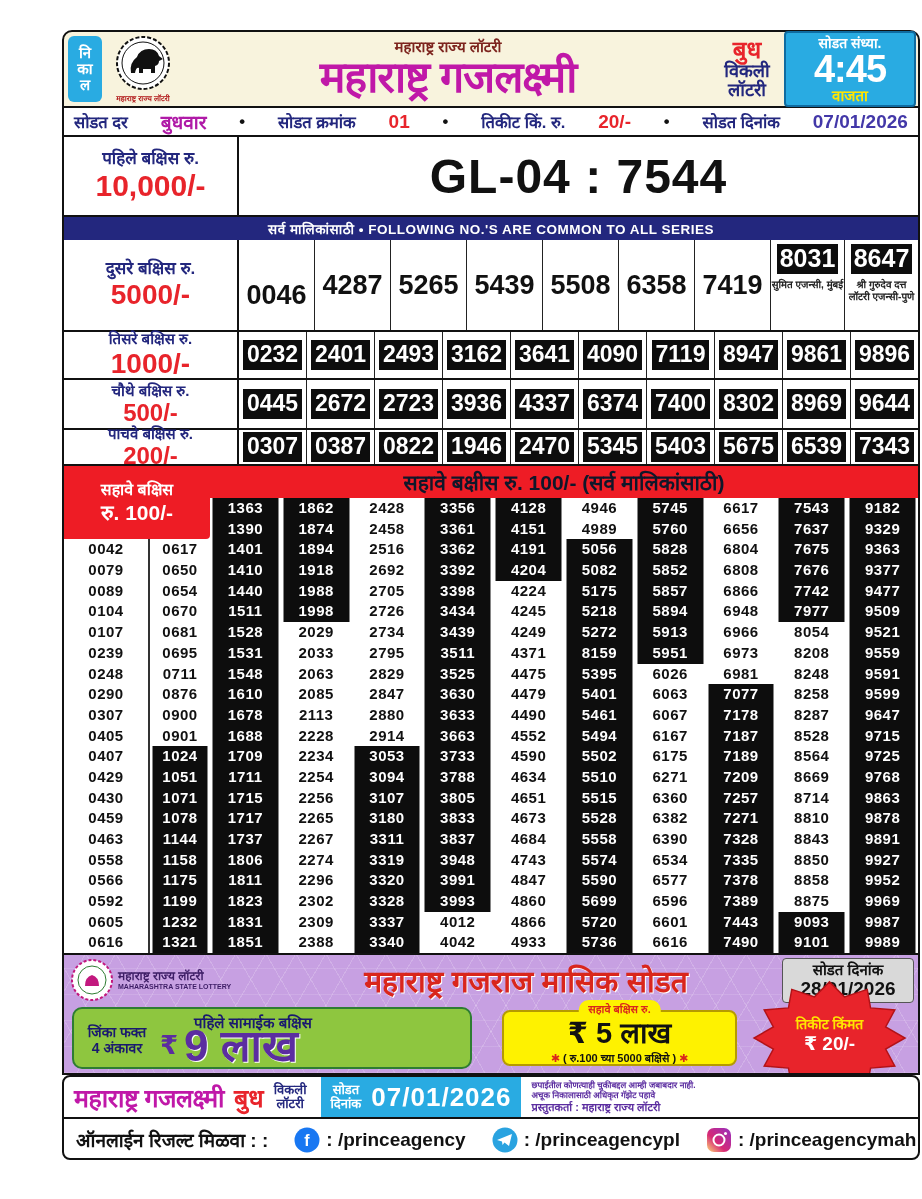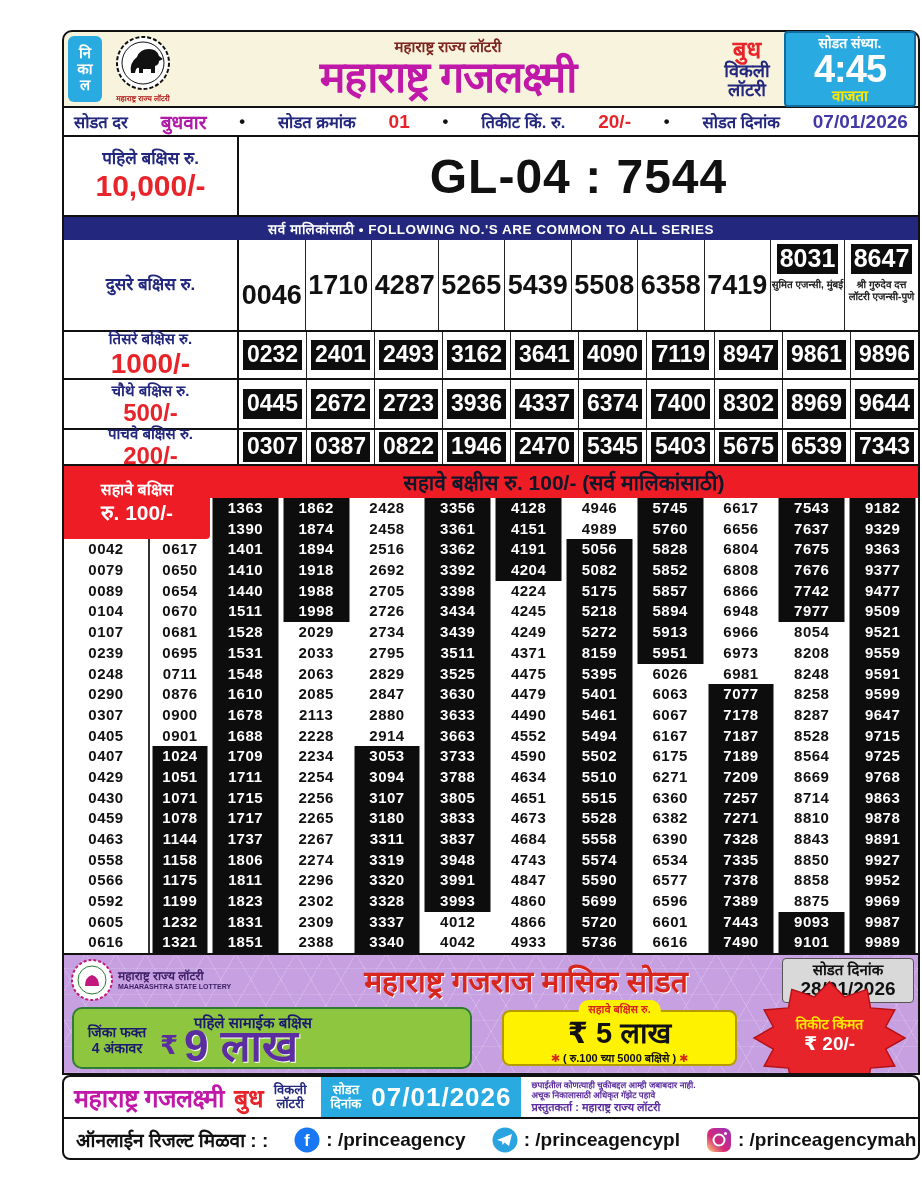--- a/index.html
+++ b/index.html
@@ -165,24 +165,24 @@
       <div class="l2">10,000/-</div>
     </div>
     <div class="fpnum">GL-04 : 7544</div>
   </div>
 
   <div class="navyband">सर्व मालिकांसाठी   •   FOLLOWING NO.'S ARE COMMON TO ALL SERIES</div>
 
   <div class="prow p2">
     <div class="plabel">
       <div class="l1">दुसरे बक्षिस रु.</div>
+      <div class="l2">5000/-</div>
     </div>
     <div class="p2nums">
           <div class="ncell2">0046</div>
-          <div class="ncell2">1710</div>
           <div class="ncell2">4287</div>
           <div class="ncell2">5265</div>
           <div class="ncell2">5439</div>
           <div class="ncell2">5508</div>
           <div class="ncell2">6358</div>
           <div class="ncell2">7419</div>
         </div>
     <div class="agent-cell">
       <span class="chipbig">8031</span>
       <span class="agent-name">सुमित एजन्सी, मुंबई</span>

